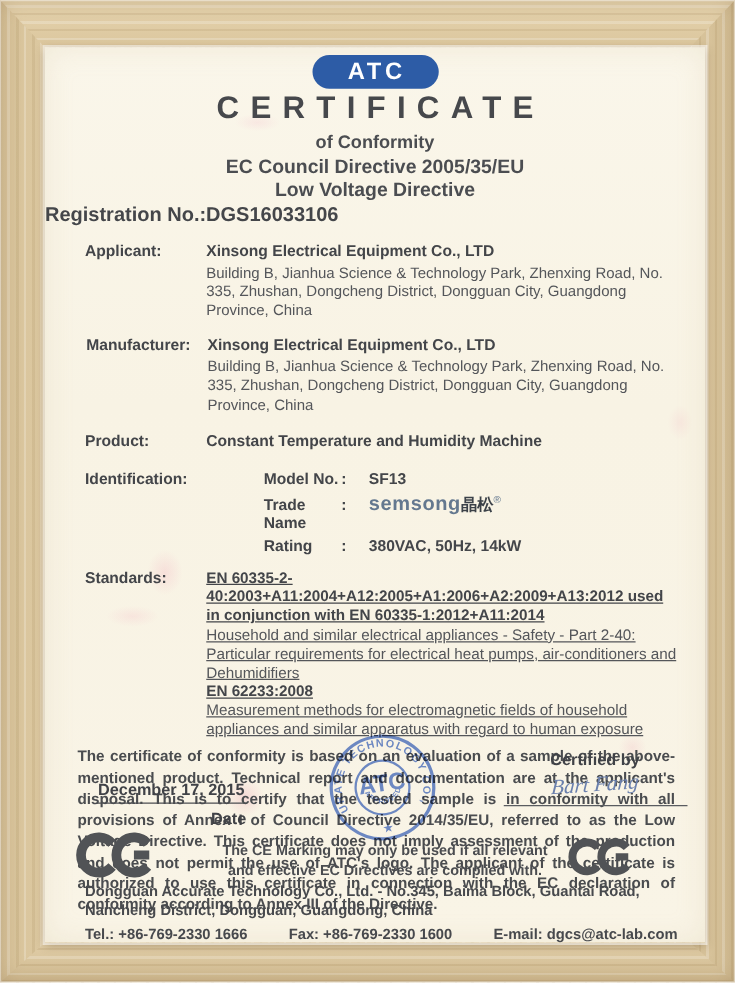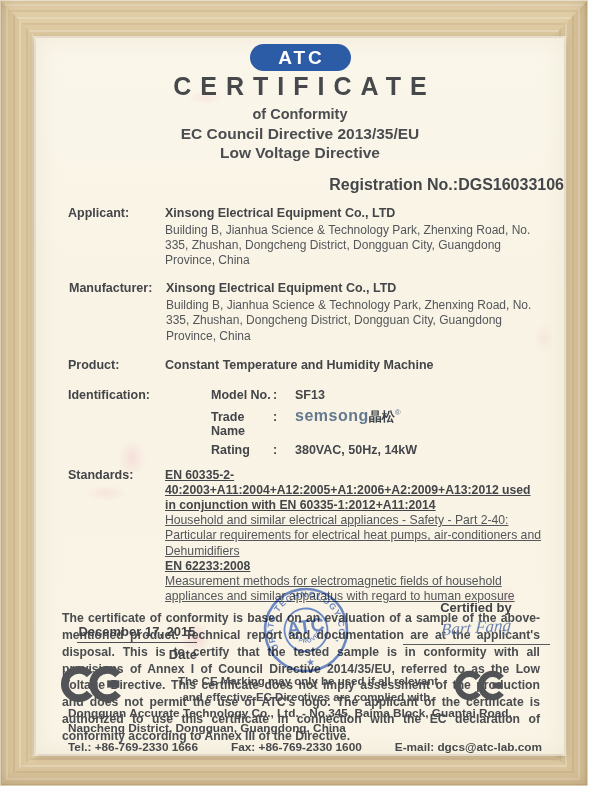--- a/index.html
+++ b/index.html
@@ -32,21 +32,21 @@
     box-shadow:0 0 0 2px rgba(255,255,255,.55), 0 2px 7px rgba(100,75,40,.45), inset 0 0 22px rgba(210,190,150,.22);}
   .content{position:relative;width:100%;height:100%;}
 
   .pill{margin:6px auto 0;width:98px;height:27px;border-radius:14px;display:flex;align-items:center;justify-content:center;
     color:#fff;font-weight:bold;font-size:19px;letter-spacing:3px;padding-left:3px;}
   .title{margin-top:2px;text-align:center;font-size:25px;font-weight:bold;letter-spacing:9px;padding-left:9px;color:#46484c;line-height:1.1;}
   .csub{text-align:center;font-weight:bold;color:#4b4d51;}
   .sub1{margin-top:5px;font-size:14.5px;}
   .sub2{margin-top:3px;font-size:15.5px;}
   .sub3{margin-top:1px;font-size:15.5px;}
-  .reg{margin-top:14px;text-align:right;font-weight:bold;font-size:16px;color:#44464a;}
+  .reg{margin-top:2px;text-align:left;font-weight:bold;font-size:16px;color:#44464a;}
 
   .rows{margin-top:12px;}
   .row{display:grid;grid-template-columns:97px 1fr;padding:0 20px 0 32px;}
   .lbl{font-weight:bold;font-size:12.5px;color:#434549;}
   .val-name{font-weight:bold;font-size:12.5px;color:#434549;}
   .addr{margin-top:3px;font-size:12px;line-height:1.27;color:#54565a;max-width:382px;}
   .mb13{margin-bottom:13px;} .mb14{margin-bottom:14px;padding-left:33px;} .mb16{margin-bottom:16px;}
   .id-row{display:grid;grid-template-columns:108px 22px 1fr;align-items:baseline;margin-bottom:5px;}
   .id-name{font-weight:bold;font-size:12.5px;color:#434549;padding-left:46px;}
   .id-sep{font-weight:bold;font-size:12.5px;color:#434549;text-align:left;}
@@ -85,21 +85,21 @@
   <div class="frame-strip frame-bottom"></div>
 
   <div class="paper">
     <div class="content">
 
       <div class="pill" style="background:#2d5ca6">
         <span>ATC</span>
       </div>
       <div class="title">CERTIFICATE</div>
       <div class="csub sub1">of Conformity</div>
-      <div class="csub sub2">EC Council Directive 2013/35/EU</div>
+      <div class="csub sub2">EC Council Directive 2005/35/EU</div>
       <div class="csub sub3">Low Voltage Directive</div>
       <div class="reg">Registration No.:DGS16033106</div>
 
       <div class="rows">
         <div class="row mb13">
           <div class="lbl">Applicant:</div>
           <div>
             <div class="val-name">Xinsong Electrical Equipment Co., LTD</div>
             <div class="addr">Building B, Jianhua Science &amp; Technology Park, Zhenxing Road, No. 335, Zhushan, Dongcheng District, Dongguan City, Guangdong Province, China</div>
           </div>

